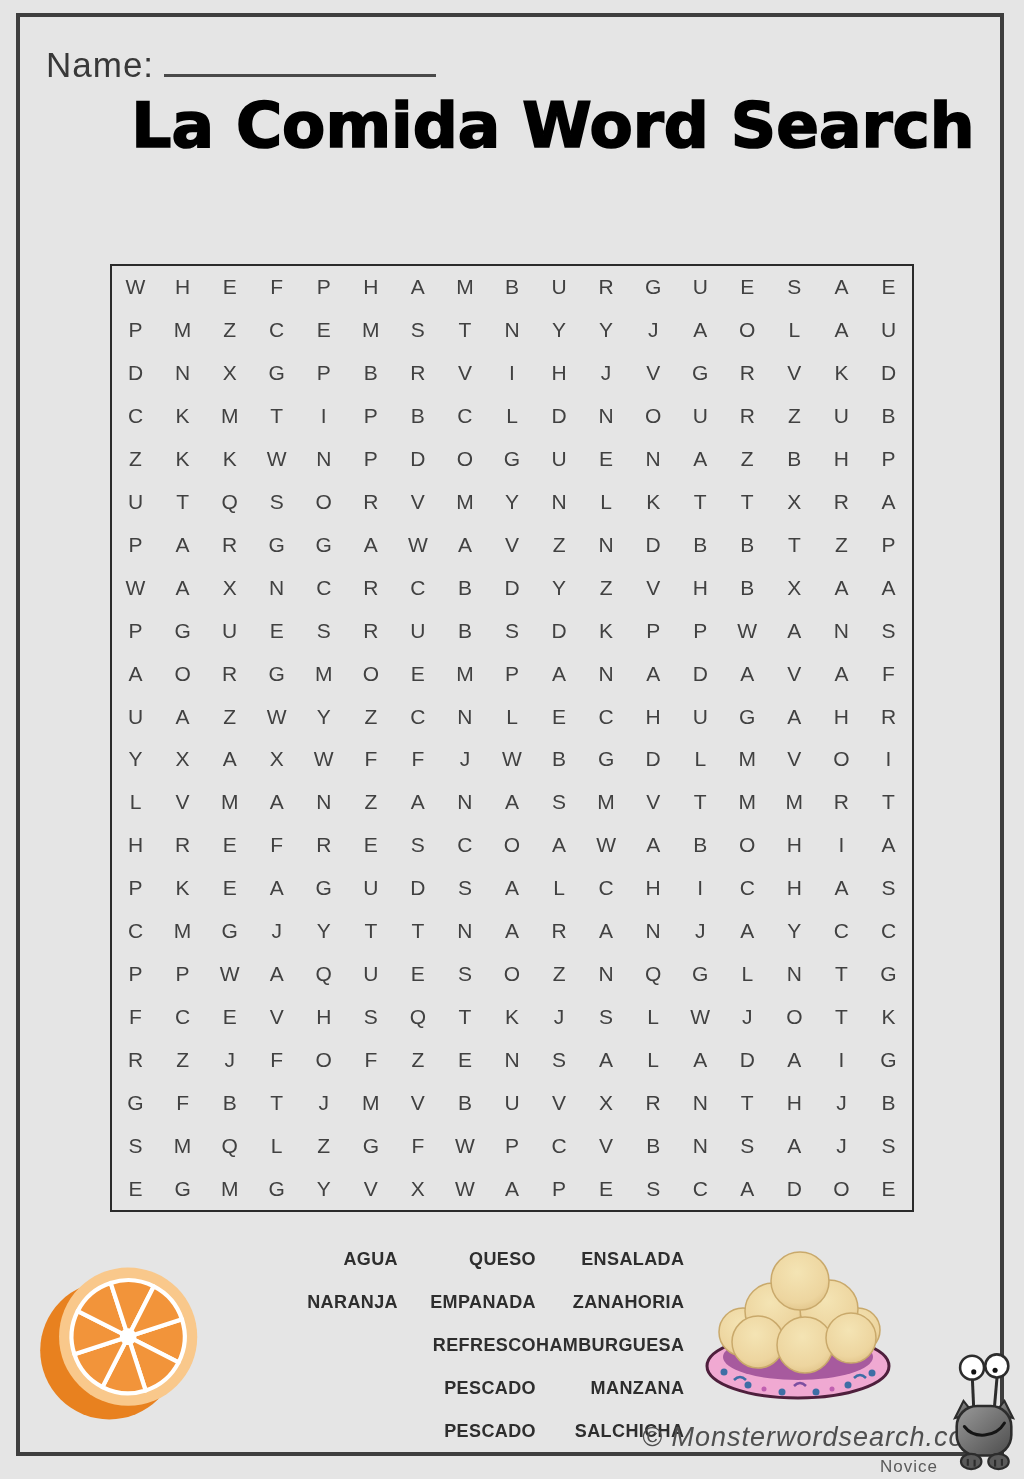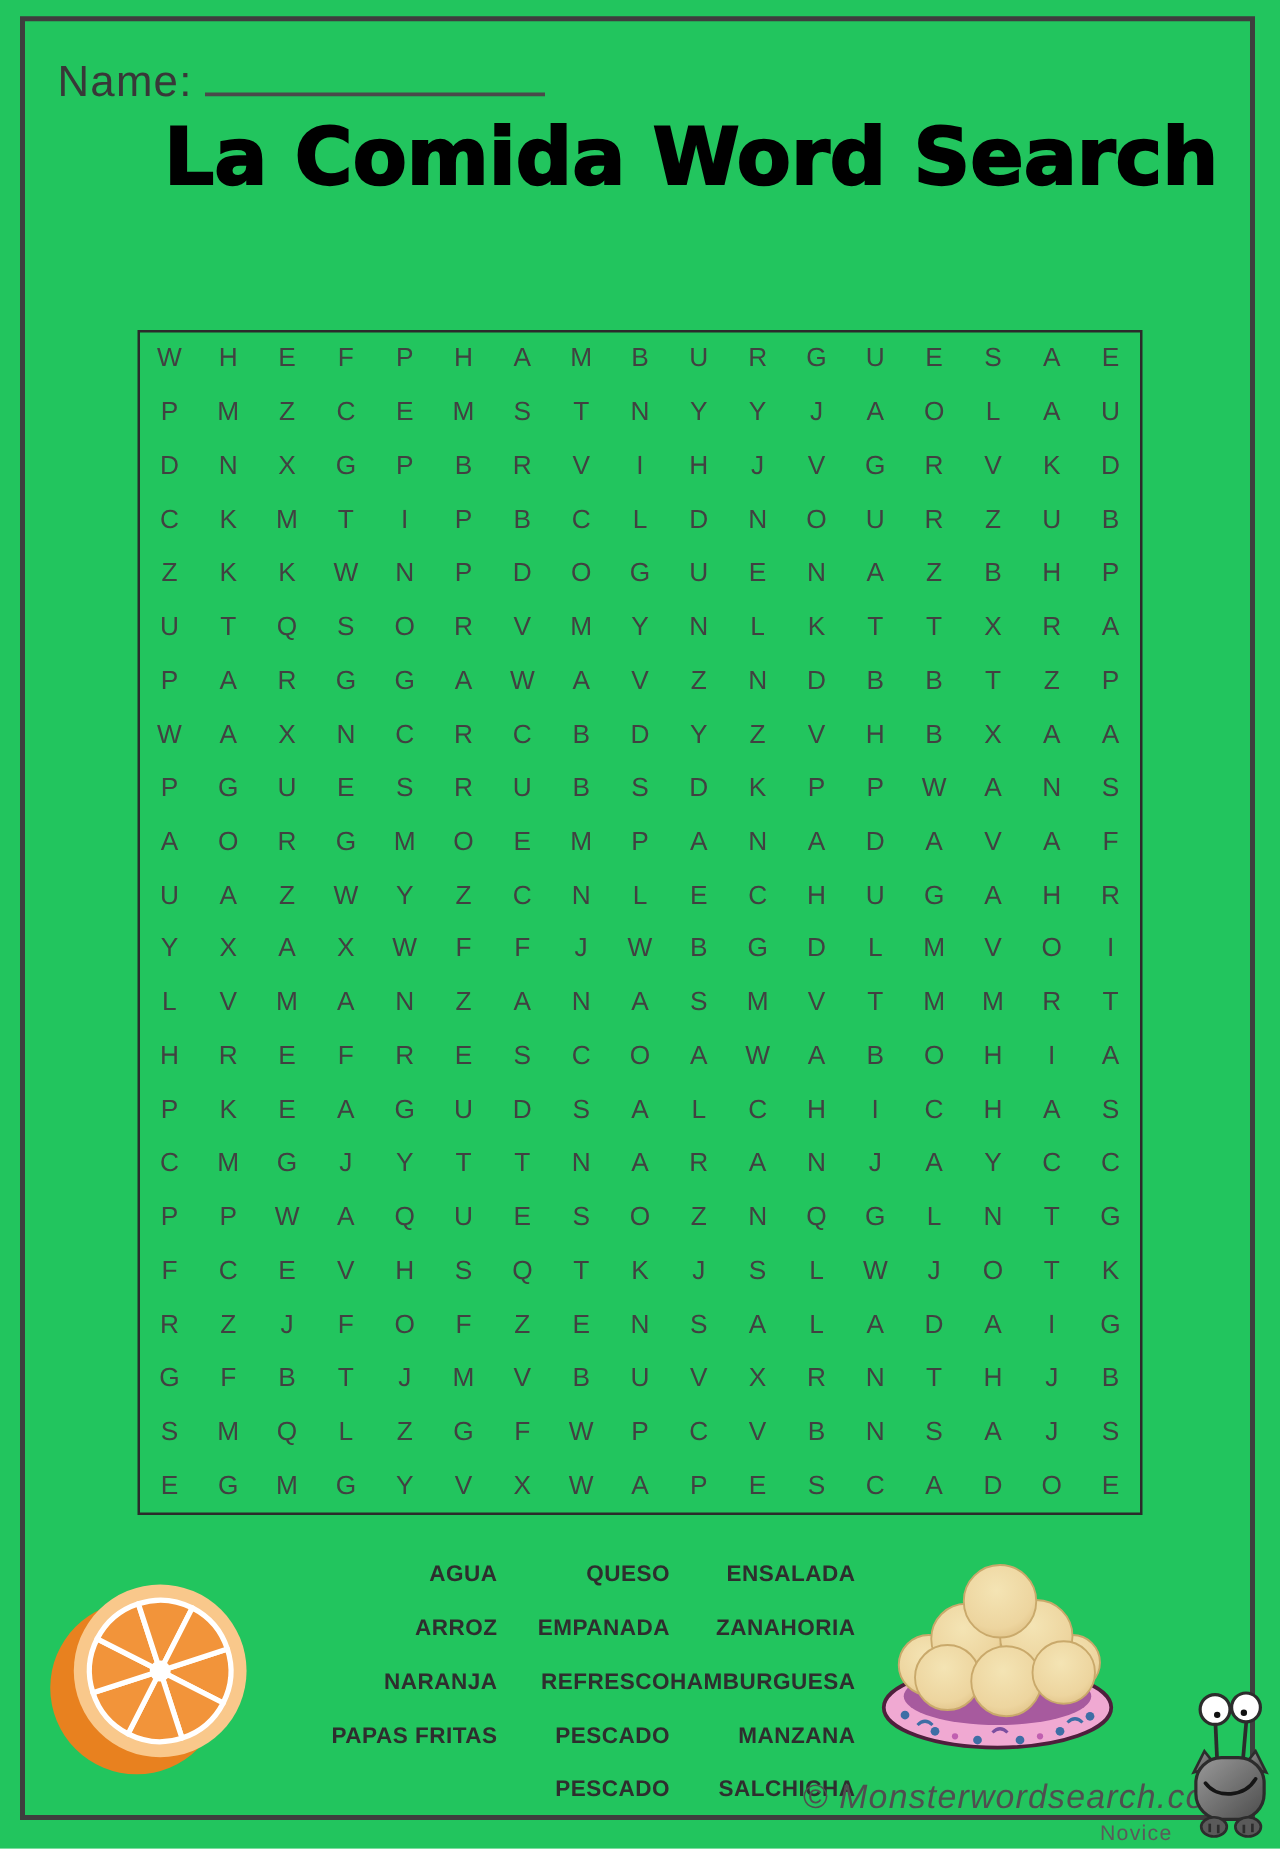--- a/index.html
+++ b/index.html
@@ -1,16 +1,16 @@
 <!DOCTYPE html>
 <html><head>
 <meta charset="utf-8">
 <style>
   html,body{margin:0;padding:0;background:#fff;}
-  .page{position:relative;width:1024px;height:1479px;background:#22c55e;
+  .page{position:relative;width:1024px;height:1479px;background:#e5e5e5;
         font-family:"Liberation Sans",sans-serif;overflow:hidden;}
   .frame{position:absolute;left:16px;top:13px;width:988px;height:1443px;
          border:4px solid #3e3e3e;box-sizing:border-box;}
   .name-row{position:absolute;left:46px;top:40px;font-size:35px;color:#383838;
             letter-spacing:1px;white-space:nowrap;}
   .name-line{display:inline-block;width:272px;height:34px;margin-left:10px;
              border-bottom:3px solid #4a4a4a;}
   .title{position:absolute;left:0;top:89px;width:100%;text-align:center;
          font-family:"DejaVu Sans",sans-serif;font-weight:800;font-size:63px;
          color:#000;-webkit-text-stroke:1.7px #000;letter-spacing:0;margin-left:41px;}
@@ -419,23 +419,21 @@
       <div class="cell">C</div>
       <div class="cell">A</div>
       <div class="cell">D</div>
       <div class="cell">O</div>
       <div class="cell">E</div>
     </div>
 
   <div class="word-list">
       <div class="wl-col">
         <div class="wl-item">AGUA</div>
-        <div class="wl-item">ARROZ</div>
         <div class="wl-item">NARANJA</div>
-        <div class="wl-item">PAPAS FRITAS</div>
       </div>
       <div class="wl-col">
         <div class="wl-item">QUESO</div>
         <div class="wl-item">EMPANADA</div>
         <div class="wl-item">REFRESCO</div>
         <div class="wl-item">PESCADO</div>
         <div class="wl-item">PESCADO</div>
       </div>
       <div class="wl-col">
         <div class="wl-item">ENSALADA</div>

